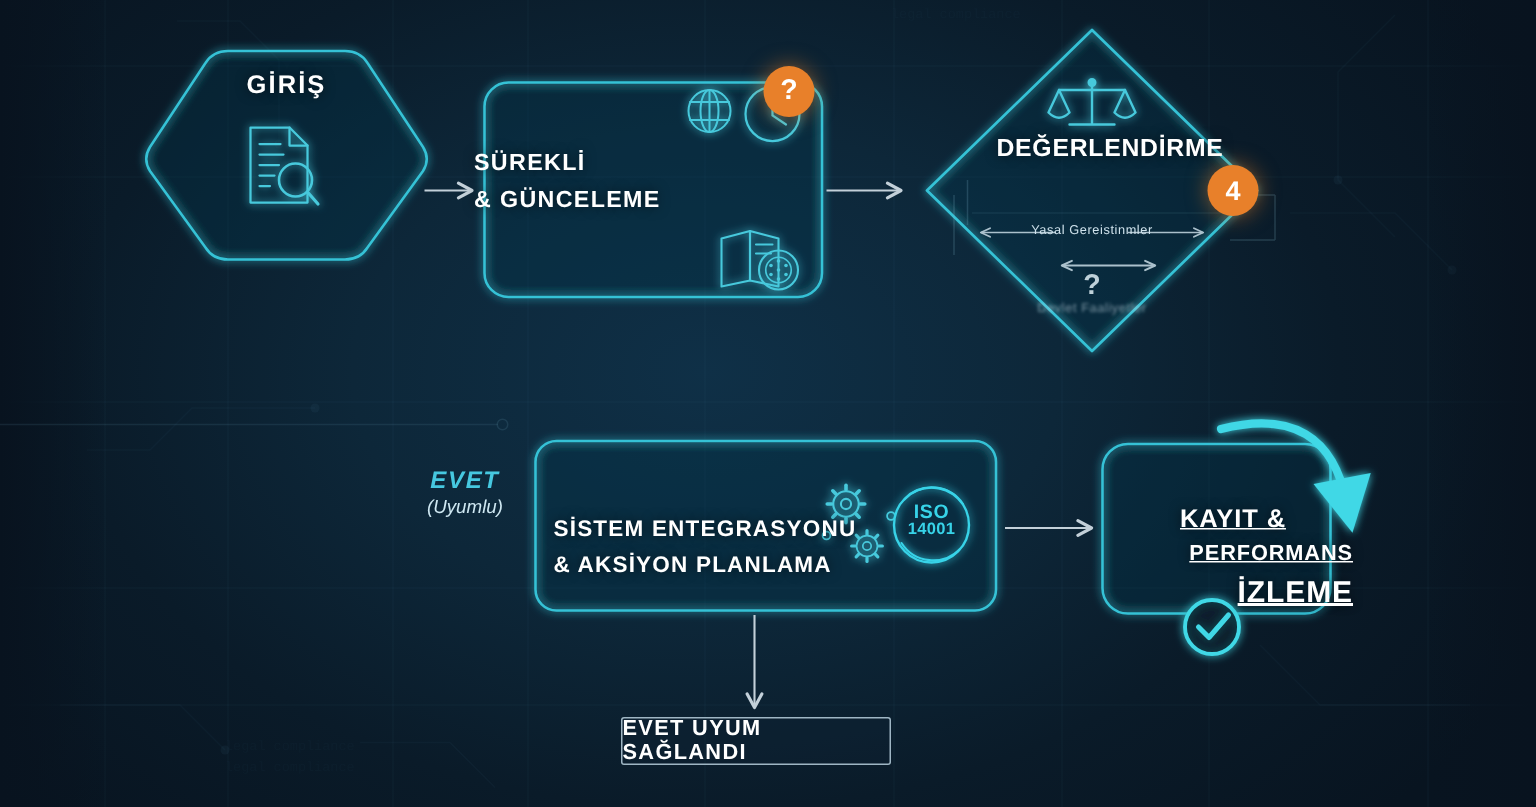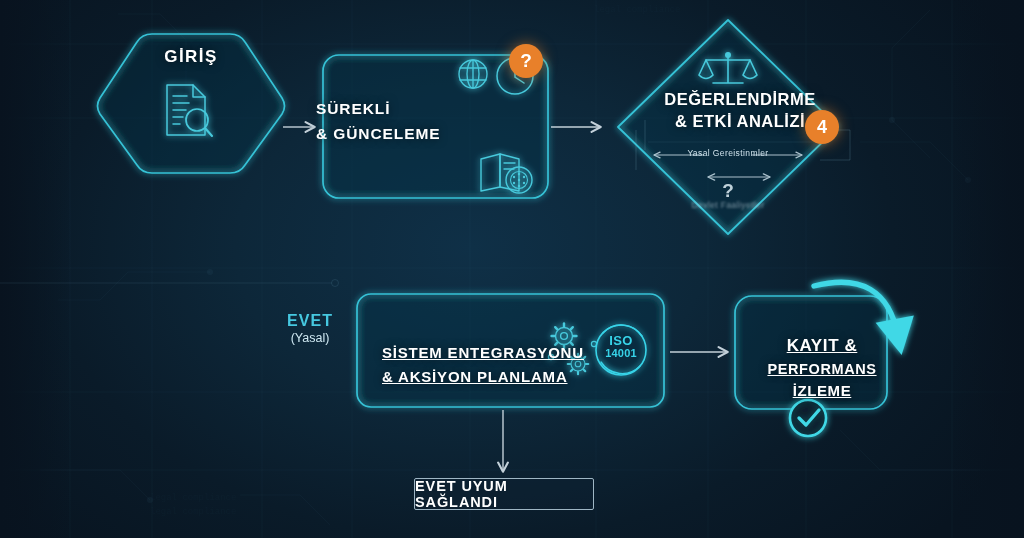--- a/index.html
+++ b/index.html
@@ -30,32 +30,32 @@
 
   #giris-label{left:113px;top:46px;width:156px;text-align:center;
     font-size:17px;letter-spacing:1.4px;}
 
   #n2-label{left:316px;top:96px;width:210px;font-size:15.5px;
     letter-spacing:.9px;line-height:1.62;}
 
   #n3-label{left:640px;top:88px;width:200px;text-align:center;
     font-size:16.5px;letter-spacing:.5px;line-height:1.34;}
 
-  #n4-label{left:382px;top:341px;width:280px;font-size:15px;
-    letter-spacing:.8px;line-height:1.6;text-decoration:underline;}
+  #n4-label{left:369px;top:341px;width:280px;font-size:15px;
+    letter-spacing:.8px;line-height:1.6;}
 
   #n5-label{left:742px;top:333px;width:160px;text-align:center;
     line-height:1.5;text-decoration:underline;}
   #n5-label .l1{font-size:17px;letter-spacing:.6px;display:block;}
-  #n5-label .l2{font-size:14.5px;letter-spacing:.6px;display:block;}
-  #n5-label .l3{font-size:15px;letter-spacing:.6px;display:block;}
+  #n5-label .l2{font-size:14.5px;letter-spacing:.6px;display:block;text-align:right;}
+  #n5-label .l3{font-size:20px;letter-spacing:.6px;display:block;text-align:right;}
 
   
   #branch-yes{position:absolute;left:272px;top:312px;width:76px;
-    text-align:center;color:#46c8e0;font-weight:700;}
+    text-align:center;color:#46c8e0;font-weight:700;font-style:italic;}
   #branch-yes .b1{font-size:16px;letter-spacing:1.1px;display:block;}
   #branch-yes .b2{font-size:12.5px;font-weight:400;display:block;
     margin-top:1px;color:#cfe8f2;}
 
   
   .dim-text{position:absolute;color:#cfe2ec;font-size:8.5px;
     letter-spacing:.4px;text-align:center;}
   #dim-t1{left:668px;top:148px;width:120px;filter:blur(.35px);text-align:center;}
   #dim-t2{left:668px;top:200px;width:120px;filter:blur(1.1px);opacity:.55;}
   #dim-q{position:absolute;left:703px;top:180px;width:50px;text-align:center;
@@ -302,21 +302,20 @@
 
   <div class="node-label" id="giris-label">GİRİŞ</div>
 
   <div class="node-label" id="n2-label">
     <div>SÜREKLİ</div>
     <div>&amp; GÜNCELEME</div>
   </div>
 
   <div class="node-label" id="n3-label">
     <div>DEĞERLENDİRME</div>
-    <div>&amp; ETKİ ANALİZİ</div>
   </div>
 
   <div class="dim-text" id="dim-t1">Yasal Gereistinmler</div>
   <div id="dim-q">?</div>
   <div class="dim-text" id="dim-t2">Devlet Faaliyetler</div>
 
   <div class="node-label" id="n4-label">
     <div>SİSTEM ENTEGRASYONU</div>
     <div>&amp; AKSİYON PLANLAMA</div>
   </div>
@@ -327,21 +326,21 @@
   </div>
 
   <div class="node-label" id="n5-label">
     <span class="l1">KAYIT &amp;</span>
     <span class="l2">PERFORMANS</span>
     <span class="l3">İZLEME</span>
   </div>
 
   <div id="branch-yes">
     <span class="b1">EVET</span>
-    <span class="b2">(Yasal)</span>
+    <span class="b2">(Uyumlu)</span>
   </div>
 
   <div id="terminal">
     <span>EVET UYUM SAĞLANDI</span>
   </div>
 
   <div class="badge" id="badge-q" style="background: rgb(232, 128, 42);">
     <span>?</span>
   </div>
   <div class="badge" id="badge-4" style="background: rgb(232, 128, 42);">

